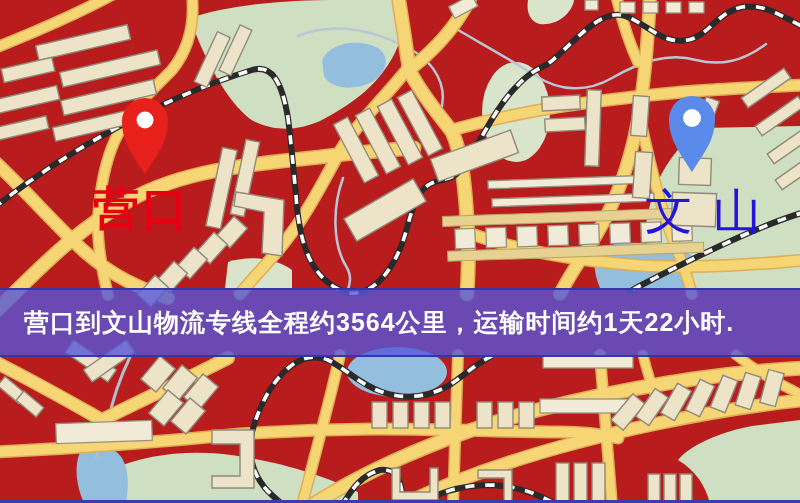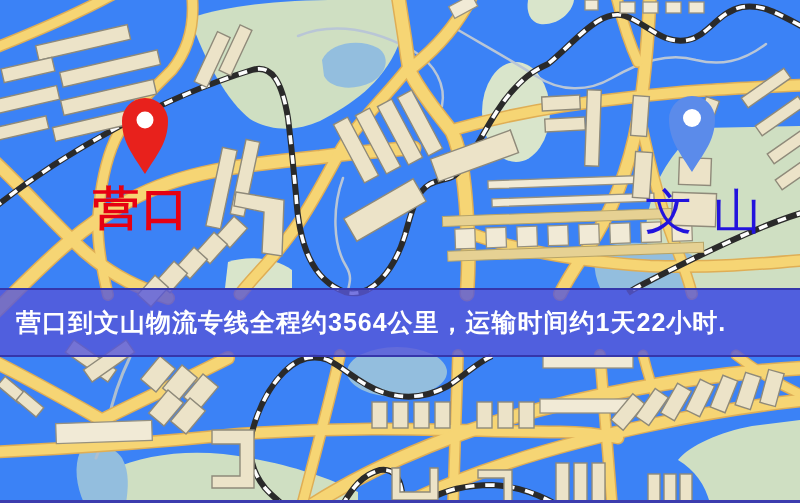--- a/index.html
+++ b/index.html
@@ -1,36 +1,36 @@
 <!DOCTYPE html>
 <html><head>
 <meta charset="utf-8">
 <style>
   html,body{margin:0;padding:0;background:#ddd;}
   #screen{position:relative;width:800px;height:503px;overflow:hidden;
-          font-family:"Liberation Sans","DejaVu Sans",sans-serif;background:#3b82f6;}
+          font-family:"Liberation Sans","DejaVu Sans",sans-serif;background:#b91c1c;}
   #map-svg{position:absolute;left:0;top:0;width:800px;height:503px;display:block;}
   .park{fill:#cfdfc2;stroke:none;}
   .park2{fill:#d9e5cb;}
   .water{fill:#93bede;}
   .stream{fill:none;stroke:#b9c6d6;stroke-width:2.5;stroke-linecap:round;}
   .stream2{fill:none;stroke:#aebfcf;stroke-width:3;stroke-linecap:round;}
   .road-c{fill:none;stroke:#dfae55;stroke-linecap:round;stroke-linejoin:round;}
   .road{fill:none;stroke:#f6d574;stroke-linecap:round;stroke-linejoin:round;}
   .rail-bed{fill:none;stroke:#2a2a2a;stroke-width:6;stroke-linecap:butt;}
   .rail-dash{fill:none;stroke:#fdfdfd;stroke-width:3.6;stroke-dasharray:9 11;}
   .bld{fill:#ece3c8;stroke:#8f8a7a;stroke-width:1.4;}
   .bld2{fill:#f1ead6;stroke:#97917f;stroke-width:1.3;}
   .tan{fill:#e6d193;stroke:#b7a468;stroke-width:1;}
   .w10{stroke-width:10}.w11{stroke-width:11}.w12{stroke-width:12}.w9{stroke-width:9}.w8{stroke-width:8}
   .c10{stroke-width:13}.c11{stroke-width:14}.c12{stroke-width:15}.c9{stroke-width:12}.c8{stroke-width:11}
   #route-banner{position:absolute;left:0;top:288px;width:800px;height:69px;box-sizing:border-box;
     background:rgba(86,86,216,0.80);border-top:2px solid rgba(52,52,168,0.95);
     border-bottom:2px solid rgba(52,52,168,0.95);z-index:5;}
-  #route-banner .txt{display:block;padding-left:16px;line-height:64px;font-size:25px;
+  #route-banner .txt{display:block;padding-left:24px;line-height:64px;font-size:25px;
     font-weight:600;color:#fff;white-space:nowrap;letter-spacing:1px;}
   #bottom-strip{position:absolute;left:0;bottom:0;width:800px;height:3px;background:#3c3cae;z-index:6;}
   .marker-label{font-weight:bold;}
 </style>
 </head>
 <body>
 
 <div id="screen">
   <svg id="map-svg" viewBox="0 0 800 503" xmlns="http://www.w3.org/2000/svg">
     <defs>

